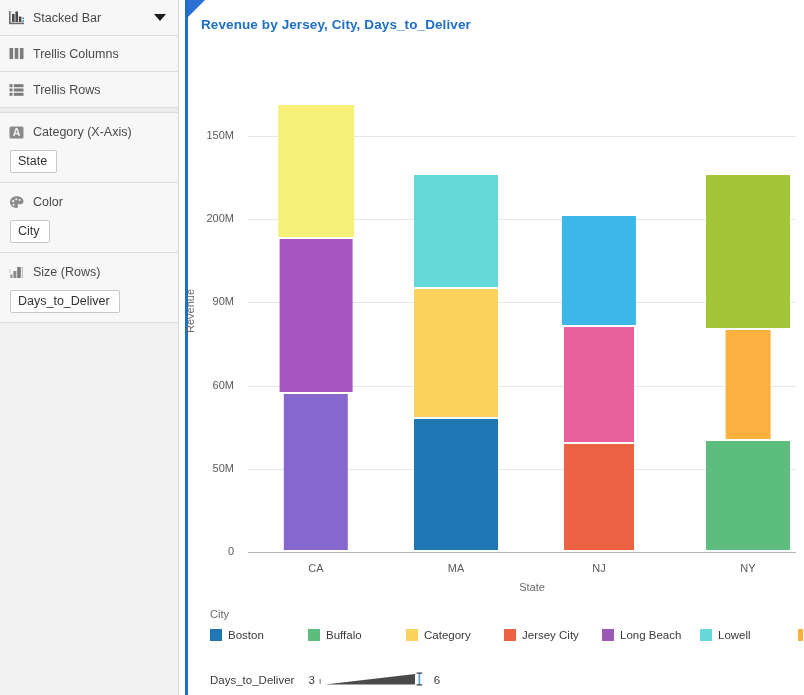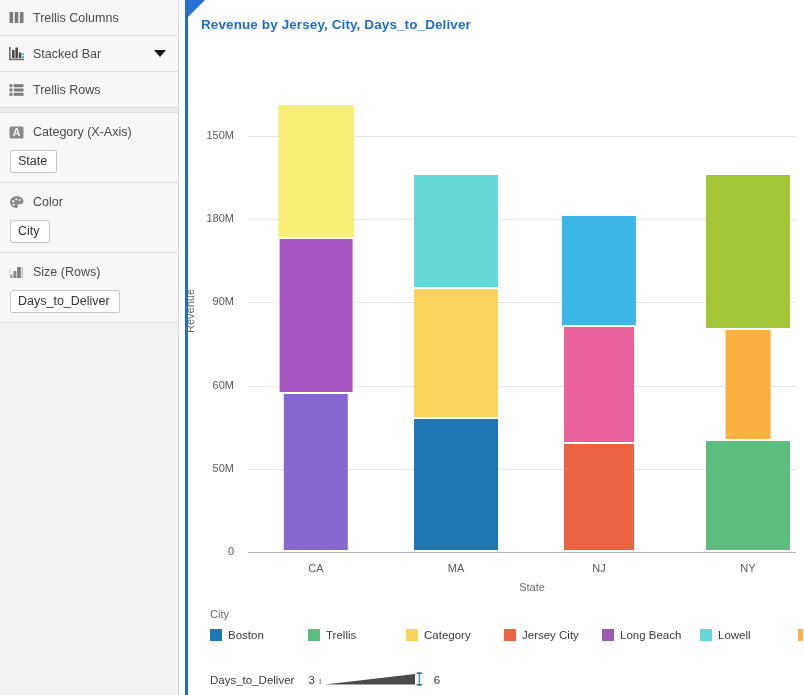--- a/index.html
+++ b/index.html
@@ -186,51 +186,51 @@
     width: 1px; height: 695px;
     background: #ffffff;
   }
 </style>
 </head>
 <body>
 
 <div id="app">
 
   <div class="sidebar">
-
-    <div class="shelf simple">
-      <span class="ic">
-        <svg width="17" height="17" viewBox="0 0 17 17">
-          <rect x="1.5" y="3" width="3.6" height="11" fill="#7b7b7b"></rect>
-          <rect x="6.7" y="3" width="3.6" height="11" fill="#7b7b7b"></rect>
-          <rect x="11.9" y="3" width="3.6" height="11" fill="#7b7b7b"></rect>
-        </svg>
-      </span>
-      <span class="shelf-label">Trellis Columns</span>
-    </div>
 
     <div class="shelf simple">
       <span class="ic">
         <svg width="17" height="17" viewBox="0 0 17 17">
           <rect x="1" y="2" width="1.6" height="13" fill="#6b6b6b"></rect>
           <rect x="1" y="13.6" width="15" height="1.6" fill="#6b6b6b"></rect>
           <rect x="4" y="5" width="2.6" height="8" fill="#4a4a4a"></rect>
           <rect x="7.4" y="2.5" width="2.6" height="10.5" fill="#4a4a4a"></rect>
           <rect x="10.8" y="7.5" width="2.6" height="5.5" fill="#4a4a4a"></rect>
           <rect x="14.4" y="8.5" width="1.6" height="1.6" fill="#2f7fd0"></rect>
           <rect x="14.4" y="11.2" width="1.6" height="1.6" fill="#2f7fd0"></rect>
         </svg>
       </span>
       <span class="shelf-label">Stacked Bar</span>
       <span class="caret"></span>
     </div>
 
     <div class="shelf simple">
       <span class="ic">
         <svg width="17" height="17" viewBox="0 0 17 17">
+          <rect x="1.5" y="3" width="3.6" height="11" fill="#7b7b7b"></rect>
+          <rect x="6.7" y="3" width="3.6" height="11" fill="#7b7b7b"></rect>
+          <rect x="11.9" y="3" width="3.6" height="11" fill="#7b7b7b"></rect>
+        </svg>
+      </span>
+      <span class="shelf-label">Trellis Columns</span>
+    </div>
+
+    <div class="shelf simple">
+      <span class="ic">
+        <svg width="17" height="17" viewBox="0 0 17 17">
           <rect x="1.5" y="3.2" width="3" height="3" fill="#7b7b7b"></rect>
           <rect x="5.8" y="3.2" width="9.7" height="3" fill="#7b7b7b"></rect>
           <rect x="1.5" y="7.5" width="3" height="3" fill="#7b7b7b"></rect>
           <rect x="5.8" y="7.5" width="9.7" height="3" fill="#7b7b7b"></rect>
           <rect x="1.5" y="11.8" width="3" height="3" fill="#7b7b7b"></rect>
           <rect x="5.8" y="11.8" width="9.7" height="3" fill="#7b7b7b"></rect>
         </svg>
       </span>
       <span class="shelf-label">Trellis Rows</span>
     </div>
@@ -294,21 +294,21 @@
       <div id="grid-layer">
           <div class="axis-base" style="top: 552px;"></div>
           <div class="ytick" style="top: 552px; left: 0px;">0</div>
           <div class="gridline" style="top: 468.8px;"></div>
           <div class="ytick" style="top: 468.8px; left: 0px;">50M</div>
           <div class="gridline" style="top: 385.6px;"></div>
           <div class="ytick" style="top: 385.6px; left: 0px;">60M</div>
           <div class="gridline" style="top: 302.4px;"></div>
           <div class="ytick" style="top: 302.4px; left: 0px;">90M</div>
           <div class="gridline" style="top: 219.2px;"></div>
-          <div class="ytick" style="top: 219.2px; left: 0px;">180M</div>
+          <div class="ytick" style="top: 219.2px; left: 0px;">200M</div>
           <div class="gridline" style="top: 136px;"></div>
           <div class="ytick" style="top: 136px; left: 0px;">150M</div>
         </div>
       <div id="bars-layer">
           <div class="seg" title="San Diego" style="left: 128px; top: 393.92px; height: 156.08px; width: 64.4px; background: rgb(134, 103, 208);"></div>
           <div class="seg" title="Long Beach" style="left: 128px; top: 238.613px; height: 153.307px; width: 72.8px; background: rgb(168, 85, 196);"></div>
           <div class="seg" title="San Francisico" style="left: 128px; top: 105.493px; height: 131.12px; width: 75.6px; background: rgb(246, 239, 120);"></div>
           <div class="seg" title="Boston" style="left: 268px; top: 418.88px; height: 131.12px; width: 84px; background: rgb(31, 120, 180);"></div>
           <div class="seg" title="Cambridge" style="left: 268px; top: 288.533px; height: 128.347px; width: 84px; background: rgb(249, 211, 91);"></div>
           <div class="seg" title="Lowell" style="left: 268px; top: 174.827px; height: 111.707px; width: 84px; background: rgb(103, 216, 218);"></div>
@@ -332,21 +332,21 @@
 
     <div class="legend">
       <div class="legend-title">City</div>
       <div class="legend-grid" id="legend-grid">
           <div class="legend-item">
             <span class="swatch" style="background: rgb(31, 120, 180);"></span>
             <span>Boston</span>
           </div>
           <div class="legend-item">
             <span class="swatch" style="background: rgb(92, 189, 127);"></span>
-            <span>Trellis</span>
+            <span>Buffalo</span>
           </div>
           <div class="legend-item">
             <span class="swatch" style="background: rgb(249, 211, 91);"></span>
             <span>Category</span>
           </div>
           <div class="legend-item">
             <span class="swatch" style="background: rgb(236, 99, 67);"></span>
             <span>Jersey City</span>
           </div>
           <div class="legend-item">

